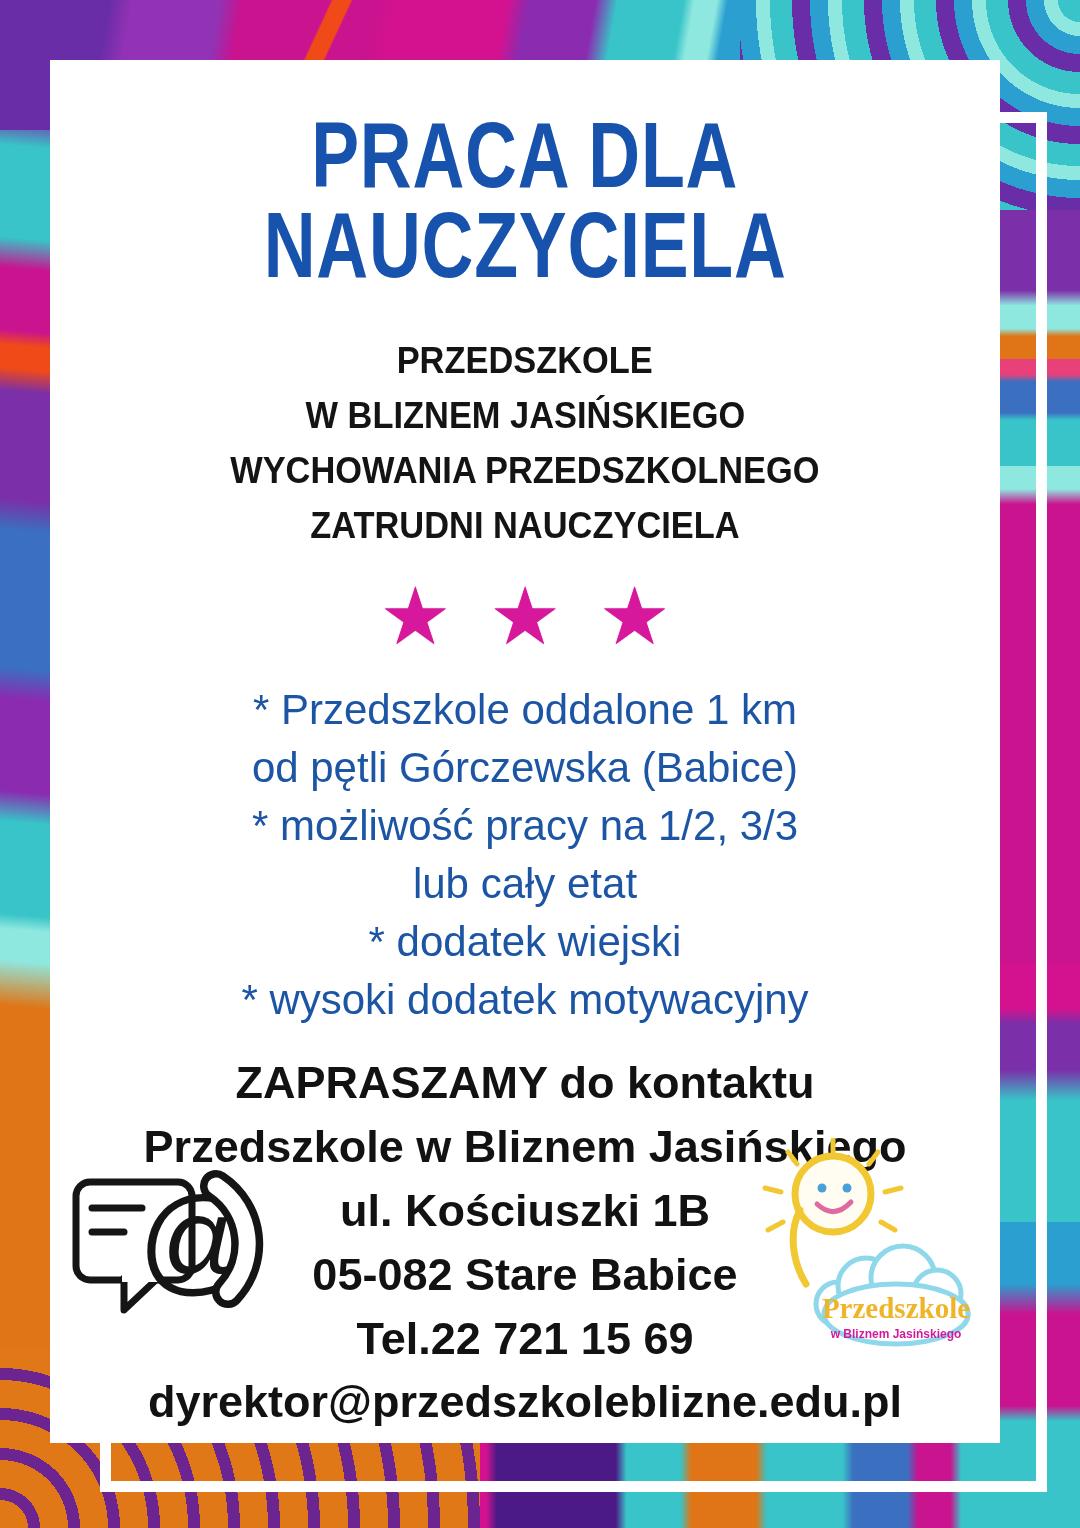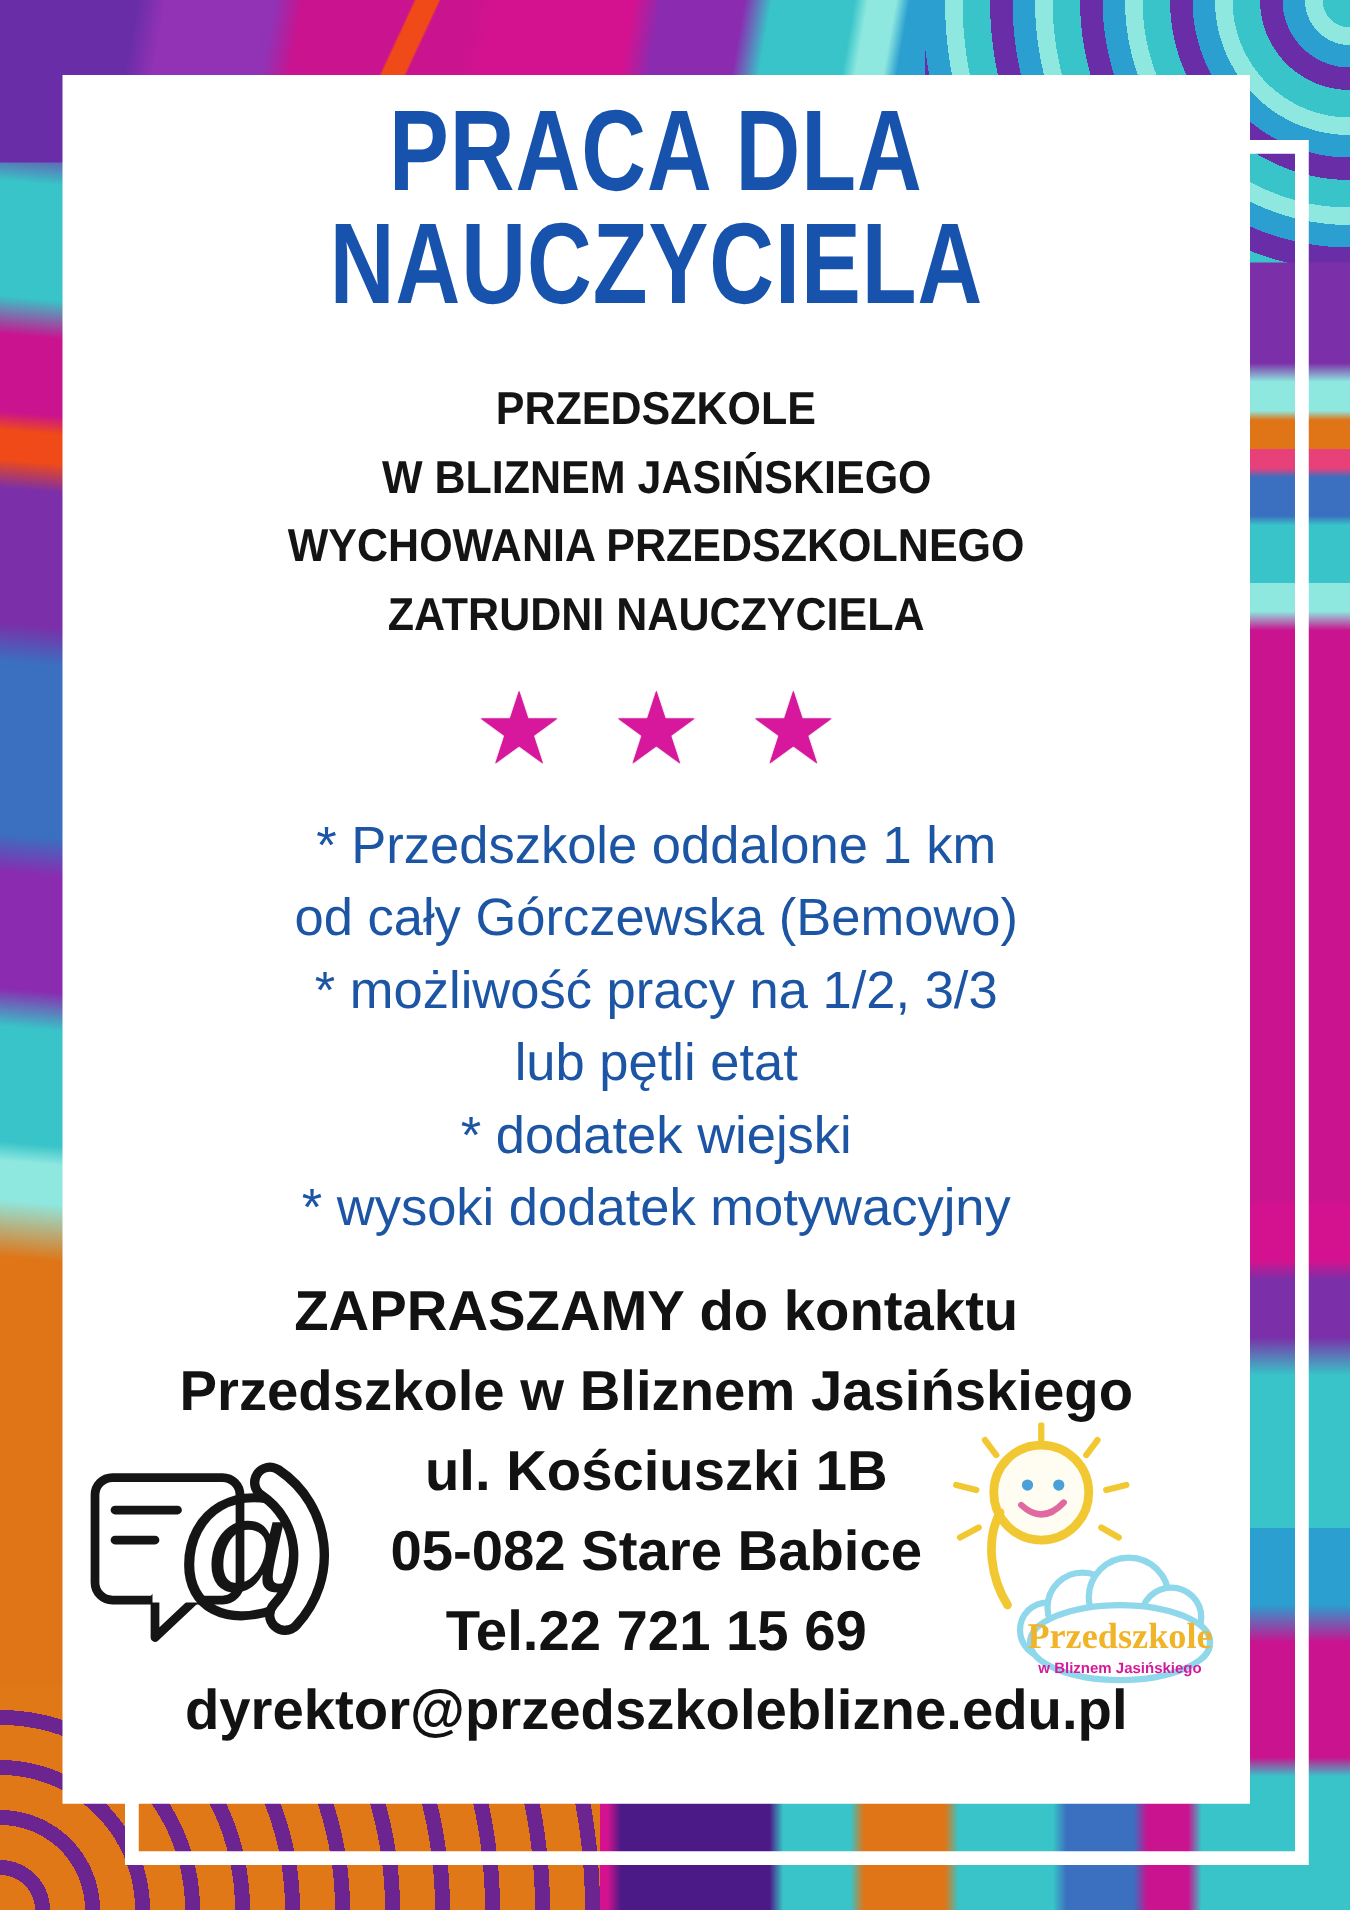--- a/index.html
+++ b/index.html
@@ -44,21 +44,21 @@
     background-repeat:no-repeat;
   }
   .frame{
     position:absolute;left:100px;top:112px;width:947px;height:1380px;
     border:11px solid #ffffff;box-sizing:border-box;
   }
   .card{
     position:absolute;left:50px;top:60px;width:950px;height:1383px;
     background:#ffffff;text-align:center;
   }
-  .title-block{padding-top:16px;}
+  .title-block{padding-top:50px;}
   .title-line{
     font-size:92px;font-weight:bold;color:#1753ad;line-height:0.98;white-space:nowrap;
   }
   .cond{display:inline-block;transform:scaleX(0.78);transform-origin:center;letter-spacing:1px;}
   .subtitle{margin-top:44px;}
   .subtitle-line{
     font-size:37px;font-weight:bold;color:#141414;line-height:1.48;white-space:nowrap;
   }
   .cond2{display:inline-block;transform:scaleX(0.93);transform-origin:center;}
   .stars{margin-top:22px;display:flex;justify-content:center;gap:38px;height:84px;align-items:center;}
@@ -98,23 +98,23 @@
   </div>
 
   <div class="stars">
     <span class="star">★</span>
     <span class="star">★</span>
     <span class="star">★</span>
   </div>
 
   <div class="benefits">
     <div class="benefit-line">* Przedszkole oddalone 1 km</div>
-    <div class="benefit-line">od cały Górczewska (Bemowo)</div>
+    <div class="benefit-line">od pętli Górczewska (Babice)</div>
     <div class="benefit-line">* możliwość pracy na 1/2, 3/3</div>
-    <div class="benefit-line">lub pętli etat</div>
+    <div class="benefit-line">lub cały etat</div>
     <div class="benefit-line">* dodatek wiejski</div>
     <div class="benefit-line">* wysoki dodatek motywacyjny</div>
   </div>
 
   <div class="contact">
     <div class="contact-line">ZAPRASZAMY do kontaktu</div>
     <div class="contact-line">Przedszkole w Bliznem Jasińskiego</div>
     <div class="contact-line">ul. Kościuszki 1B</div>
     <div class="contact-line">05-082 Stare Babice</div>
     <div class="contact-line">Tel.22 721 15 69</div>

